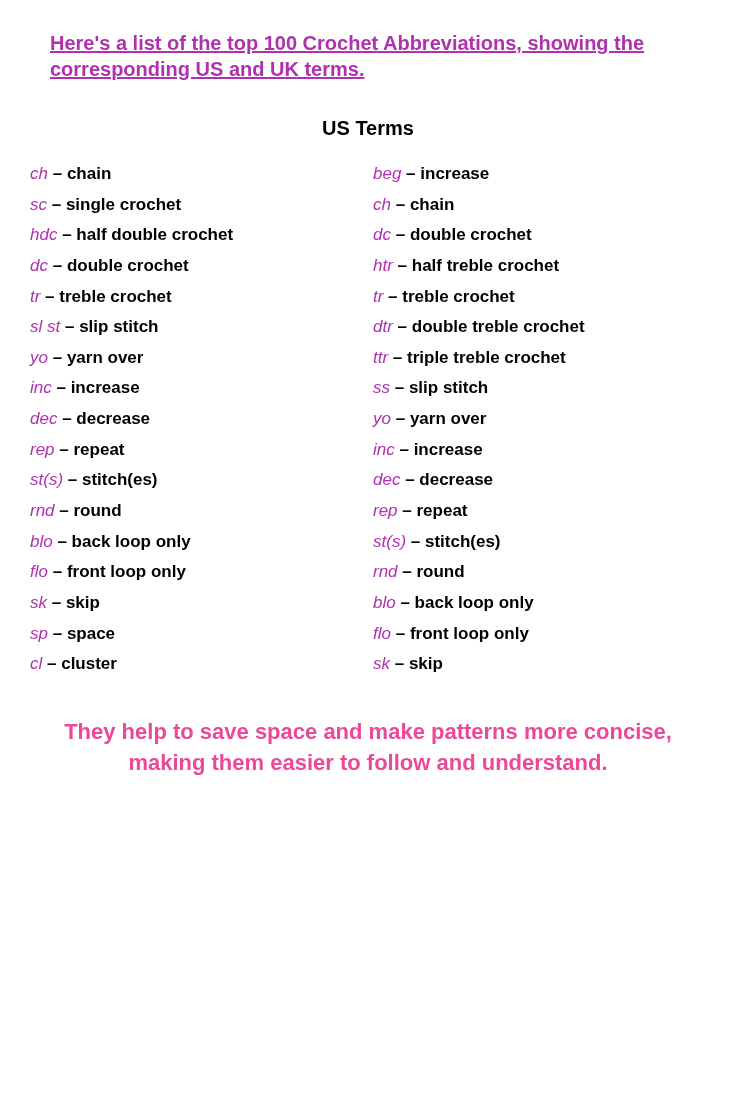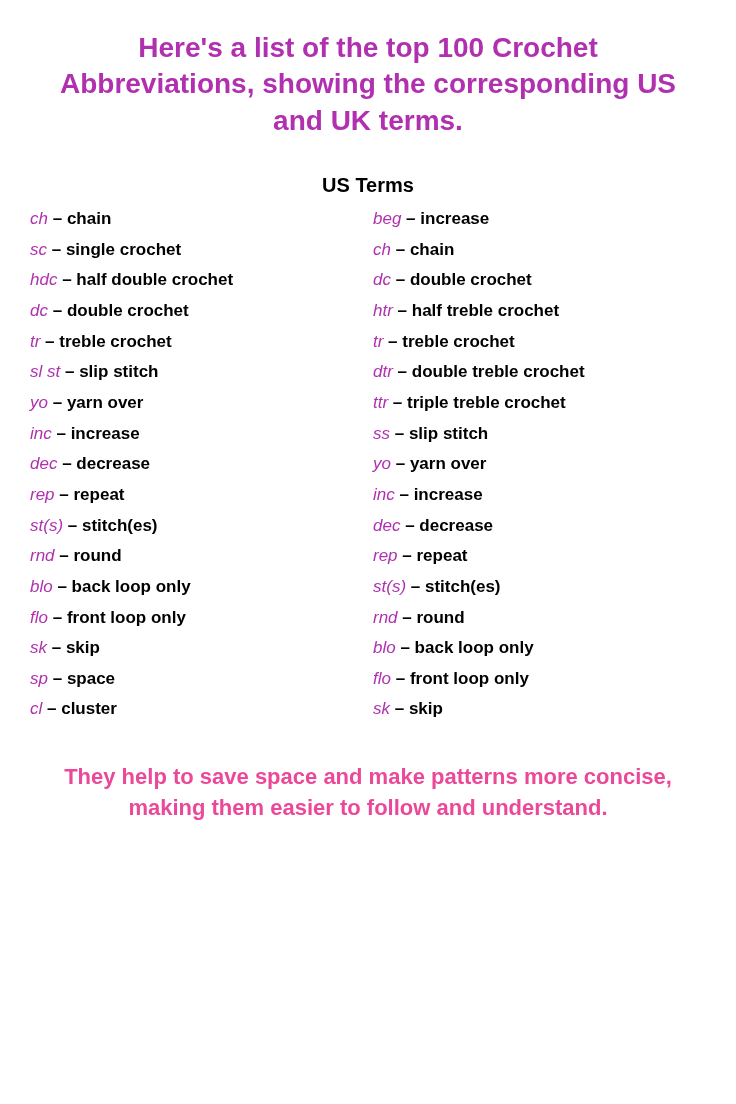--- a/index.html
+++ b/index.html
@@ -10,33 +10,34 @@
 
     body {
       width: 736px;
       min-height: 1104px;
       background: #ffffff;
       font-family: Arial, sans-serif;
       padding: 20px 30px;
     }
 
     .header-title {
-      text-align: center;
+      text-align: left;
       color: #b030b0;
-      font-size: 28px;
+      font-size: 20px;
       font-weight: bold;
       line-height: 1.3;
       margin-bottom: 25px;
       padding: 10px 20px;
+      text-decoration: underline;
     }
 
     .columns-header {
       display: flex;
       justify-content: space-around;
-      margin-bottom: 10px;
+      margin-bottom: 22px;
     }
 
     .column-header {
       font-size: 20px;
       font-weight: bold;
       color: #000000;
       text-align: center;
       flex: 1;
     }
 

